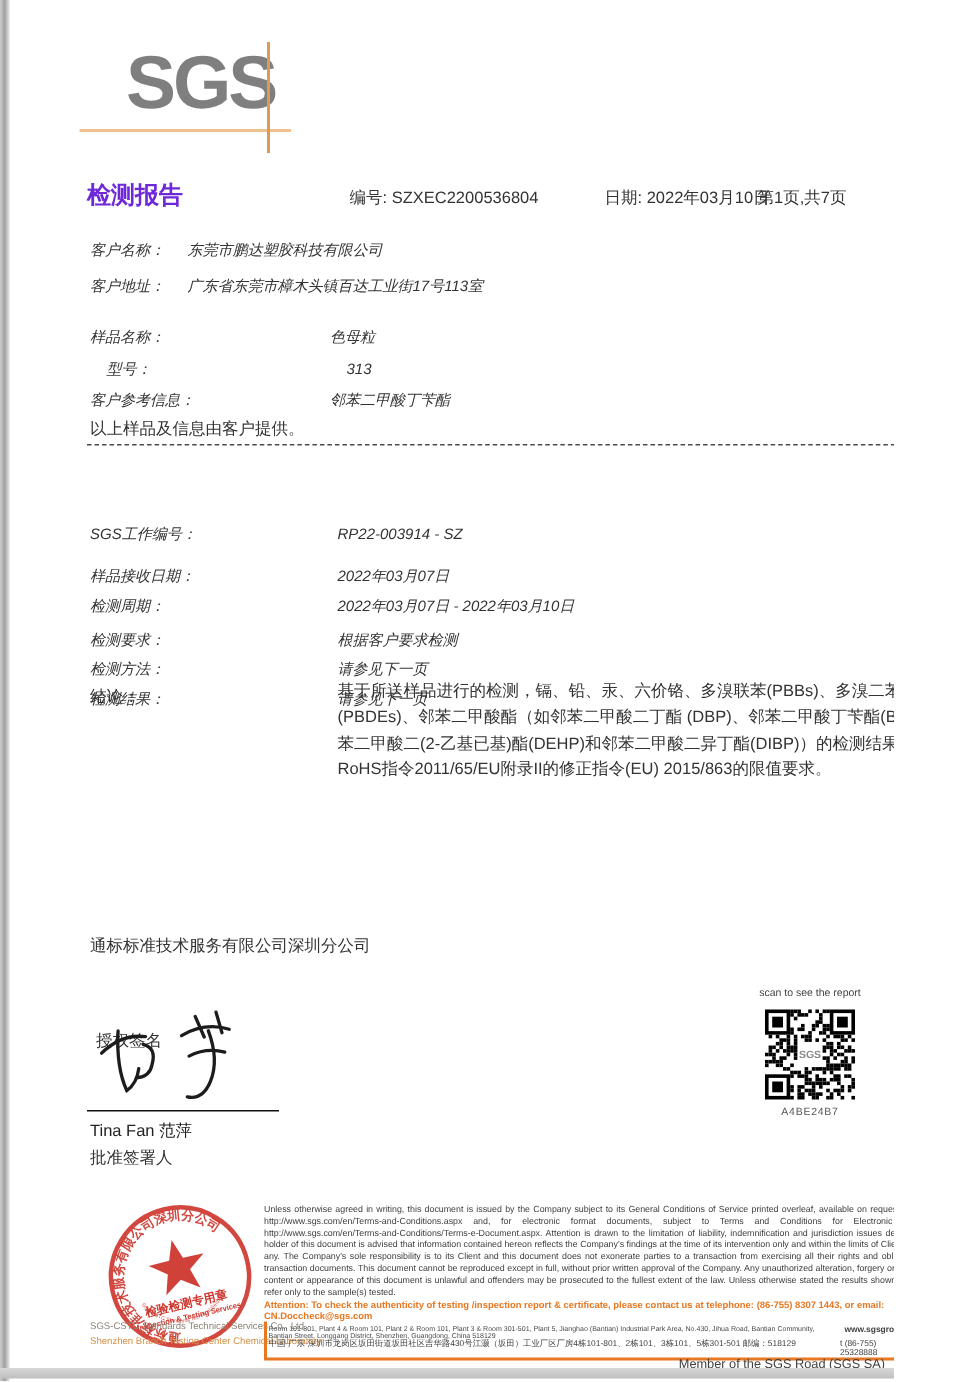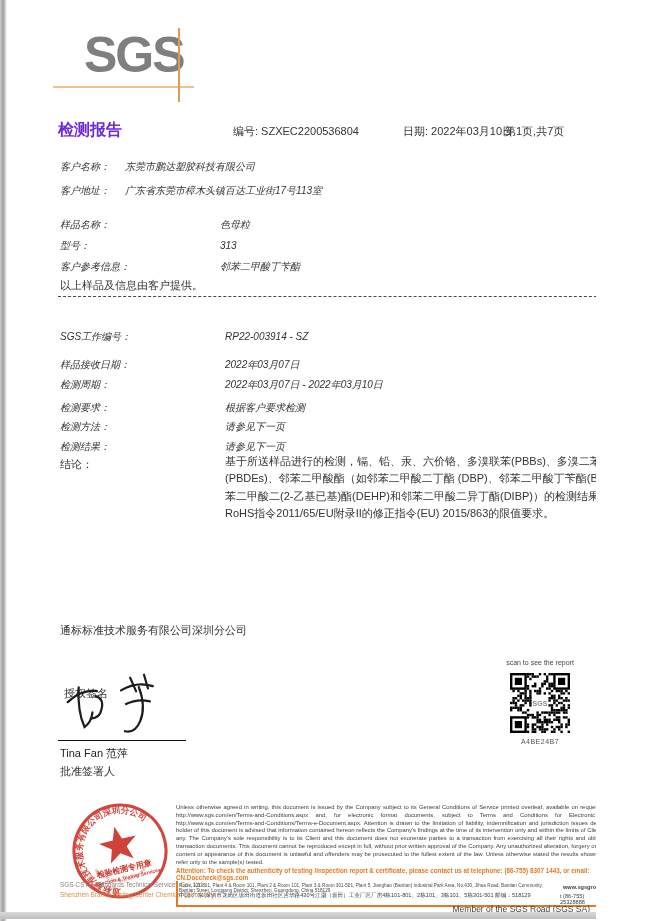--- a/index.html
+++ b/index.html
@@ -15,21 +15,21 @@
   .logo-hline{position:absolute;left:53px;top:86px;width:141px;height:2px;background:#eec18f;}
   .logo-vline{position:absolute;left:178px;top:28px;width:2px;height:74px;background:#dd9c55;}
   
   .doc-title{position:absolute;left:58px;top:120px;font-size:16px;font-weight:bold;color:#6d28d9;}
   .hmeta{position:absolute;top:124px;font-size:11px;color:#333;}
   
   .row{position:absolute;left:60px;font-size:10px;color:#333;white-space:nowrap;font-style:italic;}
   .row .lab{display:inline-block;}
   .w1{width:65px;}   
   .w2{width:160px;}  
-  .w3{width:165px;}  
+  .w3{width:165px;margin-top:19px;}  
   .note{position:absolute;left:60px;font-size:11px;color:#333;}
   .dashed{position:absolute;left:58px;top:296px;width:584px;border-top:1.6px dashed #4a4a4a;}
   .conclusion-label{position:absolute;left:60px;top:457px;font-size:11px;}
   .conclusion-text{position:absolute;left:225px;top:453px;width:420px;font-size:11px;
         line-height:17.4px;color:#333;}
   
   .sig-company{position:absolute;left:60px;top:623px;font-size:11px;}
   .sig-auth{position:absolute;left:64px;top:638px;font-size:11px;margin-top:48px;}
   .sig-svg{position:absolute;left:62px;top:668px;}
   .sig-line{position:absolute;left:58px;top:740px;width:128px;border-top:1.6px solid #111;}
@@ -77,21 +77,21 @@
   <div class="row" style="top:160px;">
     <span class="lab w1">客户名称：</span><span>东莞市鹏达塑胶科技有限公司</span>
   </div>
   <div class="row" style="top:184px;">
     <span class="lab w1">客户地址：</span><span>广东省东莞市樟木头镇百达工业街17号113室</span>
   </div>
 
   <div class="row" style="top:218px;">
     <span class="lab w2">样品名称：</span><span>色母粒</span>
   </div>
-  <div class="row" style="top:239px;">
+  <div class="row" style="top:239px;margin-left:11px;">
     <span class="lab w2">型号：</span><span>313</span>
   </div>
   <div class="row" style="top:260px;">
     <span class="lab w2">客户参考信息：</span><span>邻苯二甲酸丁苄酯</span>
   </div>
   <div class="note" style="top:278px;">以上样品及信息由客户提供。</div>
 
   <div class="dashed"></div>
 
   <div class="row" style="top:330px;">

